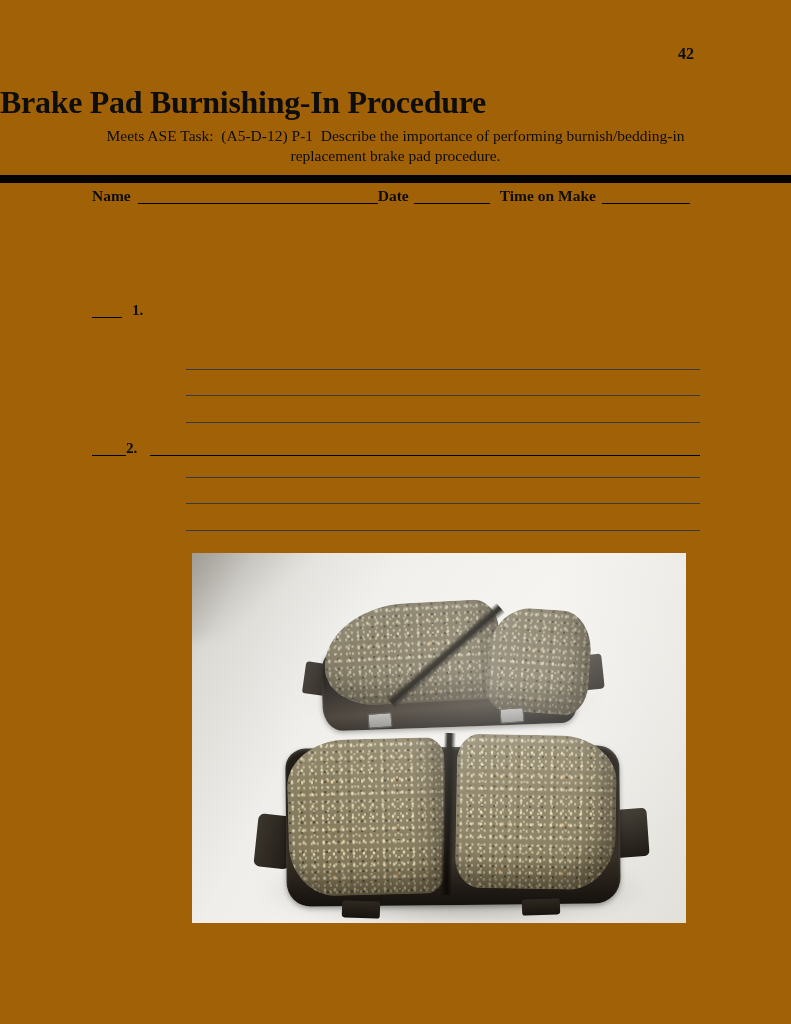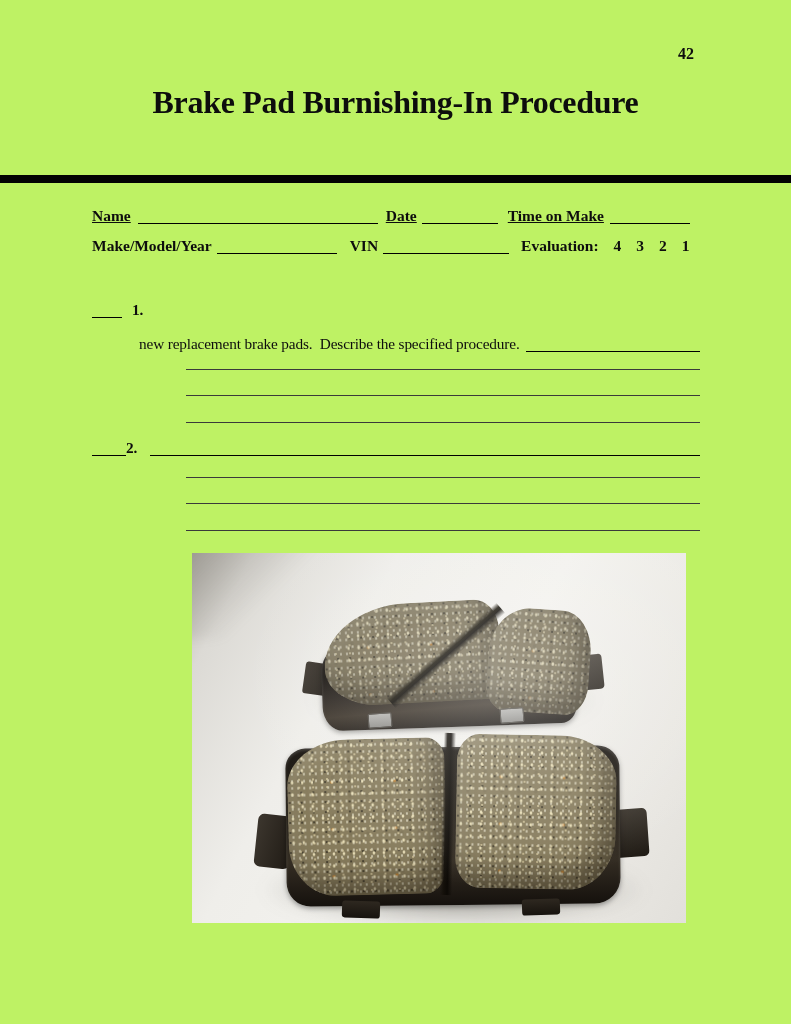--- a/index.html
+++ b/index.html
@@ -1,48 +1,48 @@
 <!DOCTYPE html>
 <html><head>
 <meta charset="utf-8">
 <style>
   html,body{margin:0;padding:0;background:#888;}
   .page{
     position:relative;
     width:791px;height:1024px;
     margin:0 auto;
-    background:#bef264;
+    background:#a16207;
     font-family:"Liberation Serif","DejaVu Serif",serif;
     color:#0d0d0d;
     overflow:hidden;
   }
   .pre{white-space:pre;}
 
   
   .pageno{position:absolute;top:45px;left:678px;font-weight:bold;font-size:16px;}
-  .title{position:absolute;top:84px;left:0;width:100%;text-align:center;
+  .title{position:absolute;top:84px;left:0;width:100%;
          font-size:32px;font-weight:bold;letter-spacing:-0.3px;}
   .subtitle{position:absolute;top:126px;left:0;width:100%;text-align:center;
             font-size:15.5px;line-height:20px;}
   .rule{position:absolute;top:175px;left:0;width:791px;height:8px;background:#030303;}
 
   
   .frow{position:absolute;left:92px;width:598px;display:flex;align-items:baseline;
         font-size:15.5px;font-weight:bold;}
-  .frow--1{top:205px;text-decoration:underline;}
+  .frow--1{top:185px;}
   .frow--2{top:235px;}
   .blank{display:inline-block;border-bottom:1.6px solid #000;height:15px;
          transform:translateY(3px);flex:none;}
   .b-name{width:240px;margin-left:7px;}
   .b-date{width:76px;margin-left:5px;margin-right:10px;}
   .b-time{flex:1;margin-left:6px;}
   .b-make{width:120px;margin-left:5px;margin-right:13px;}
   .b-vin{flex:1;margin-left:5px;margin-right:12px;max-width:126px;}
   .lbl{flex:none;}
-  .lbl-date{margin-left:8px;}
+  .lbl-date{margin-left:0;}
   .score{margin-left:15px;flex:none;}
   .score:first-of-type{margin-left:12px;}
 
   
   .question{position:absolute;left:92px;width:608px;font-size:15.3px;letter-spacing:-0.15px;}
   .q1{top:299px;height:130px;}
   .q2{top:437px;height:100px;}
   .qline{display:flex;align-items:baseline;line-height:17px;}
   .qline--2{margin-top:15px;}
   .chk{display:inline-block;width:30px;height:15px;border-bottom:1.6px solid #000;
@@ -129,54 +129,40 @@
 </head>
 <body>
 
 <div class="page">
 
   <div class="pageno">42</div>
 
   <div class="title">Brake Pad Burnishing-In Procedure</div>
 
   <div class="subtitle">
-    <br>
+    <span class="pre">Meets ASE Task:  (A5-D-12) P-1  Describe the importance of performing burnish/bedding-in</span><br>
+    <span class="pre">replacement brake pad procedure.</span>
   </div>
 
   <div class="rule"></div>
 
   <div class="frow frow--1">
     <span class="lbl">Name</span>
     <span class="blank b-name"></span>
     <span class="lbl lbl-date">Date</span>
     <span class="blank b-date"></span>
     <span class="lbl">Time on Make</span>
     <span class="blank b-time"></span>
   </div>
 
-  <div class="frow frow--2">
-    <span class="lbl">Make/Model/Year</span>
-    <span class="blank b-make"></span>
-    <span class="lbl">VIN</span>
-    <span class="blank b-vin"></span>
-    <span class="lbl">Evaluation:</span>
-    <span class="score">4</span>
-    <span class="score">3</span>
-    <span class="score">2</span>
-    <span class="score">1</span>
-  </div>
 
   <div class="question q1">
     <div class="qline">
       <span class="chk chk--gap"></span>
       <span class="qnum">1.</span>
-    </div>
-    <div class="qline qline--2">
-      <span class="pre" style="margin-left:47px;">new replacement brake pads.  Describe the specified procedure.</span>
-      <span class="fill-line"></span>
     </div>
     <div class="wline l1"></div>
     <div class="wline l2"></div>
     <div class="wline l3"></div>
   </div>
 
   <div class="question q2">
     <div class="qline">
       <span class="chk chk--tight"></span>
       <span class="qnum">2.</span>

